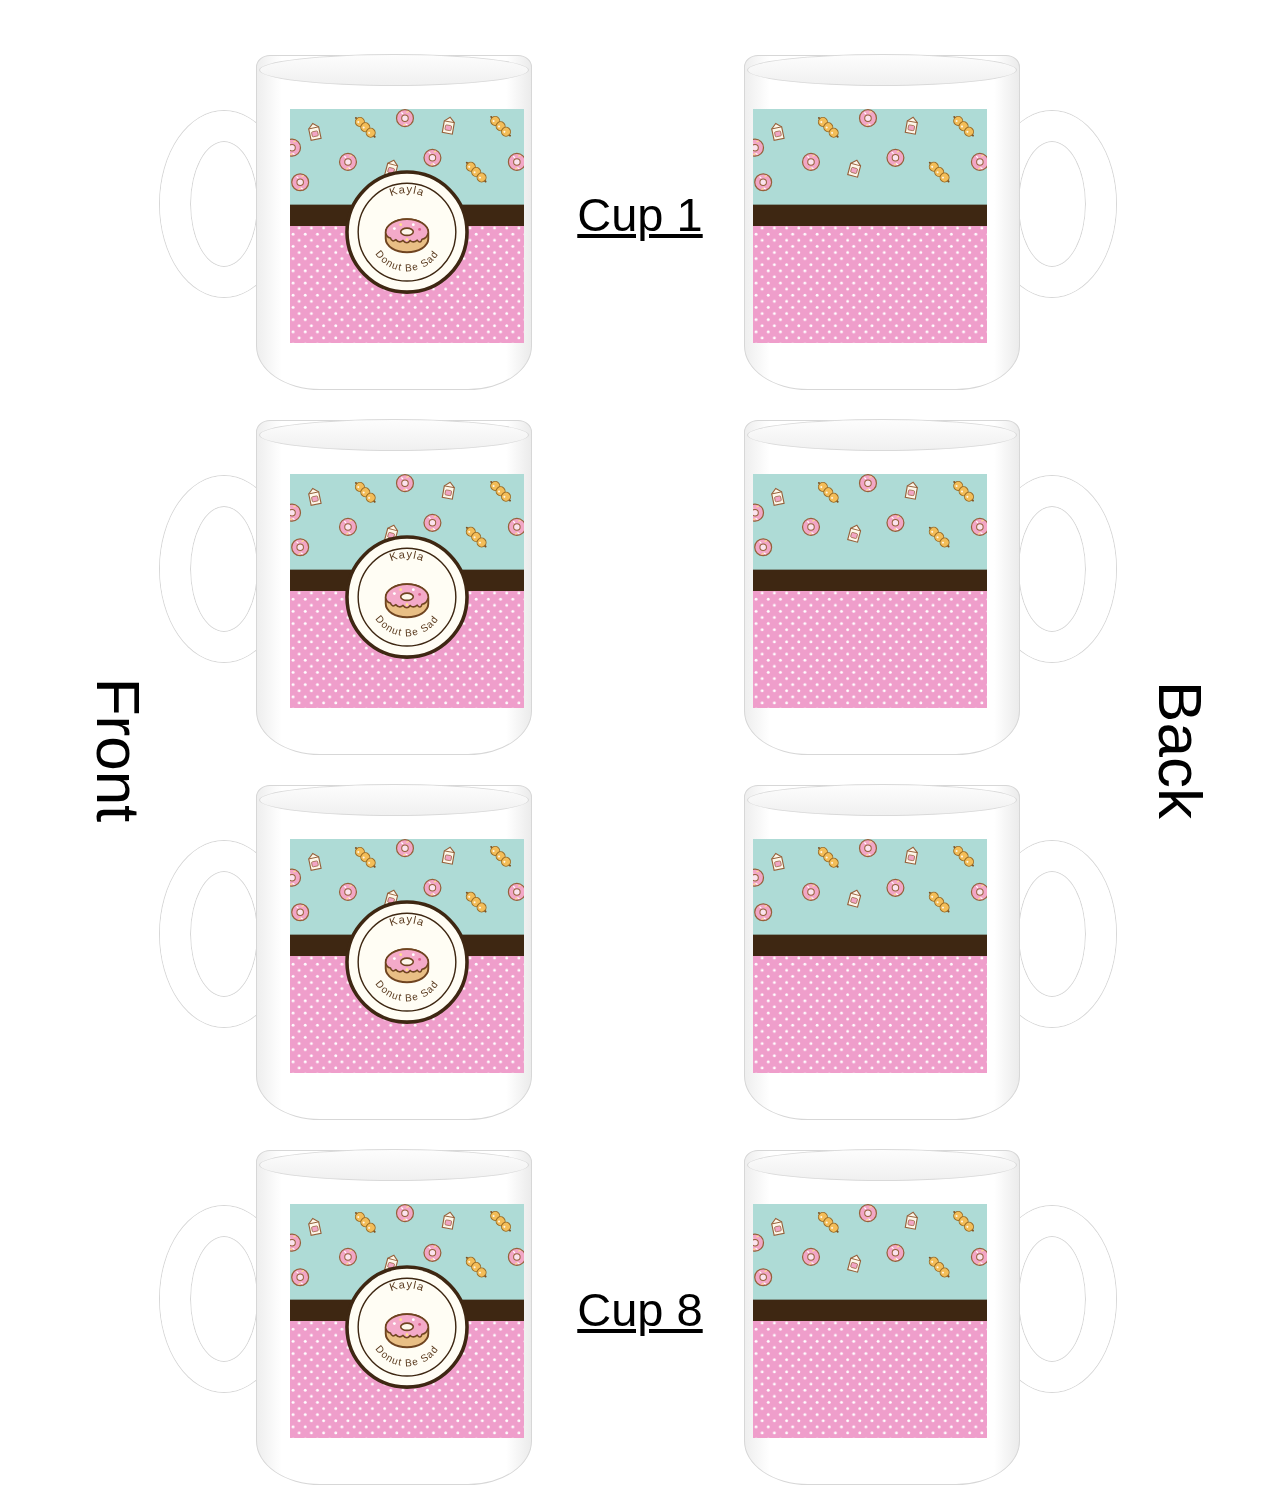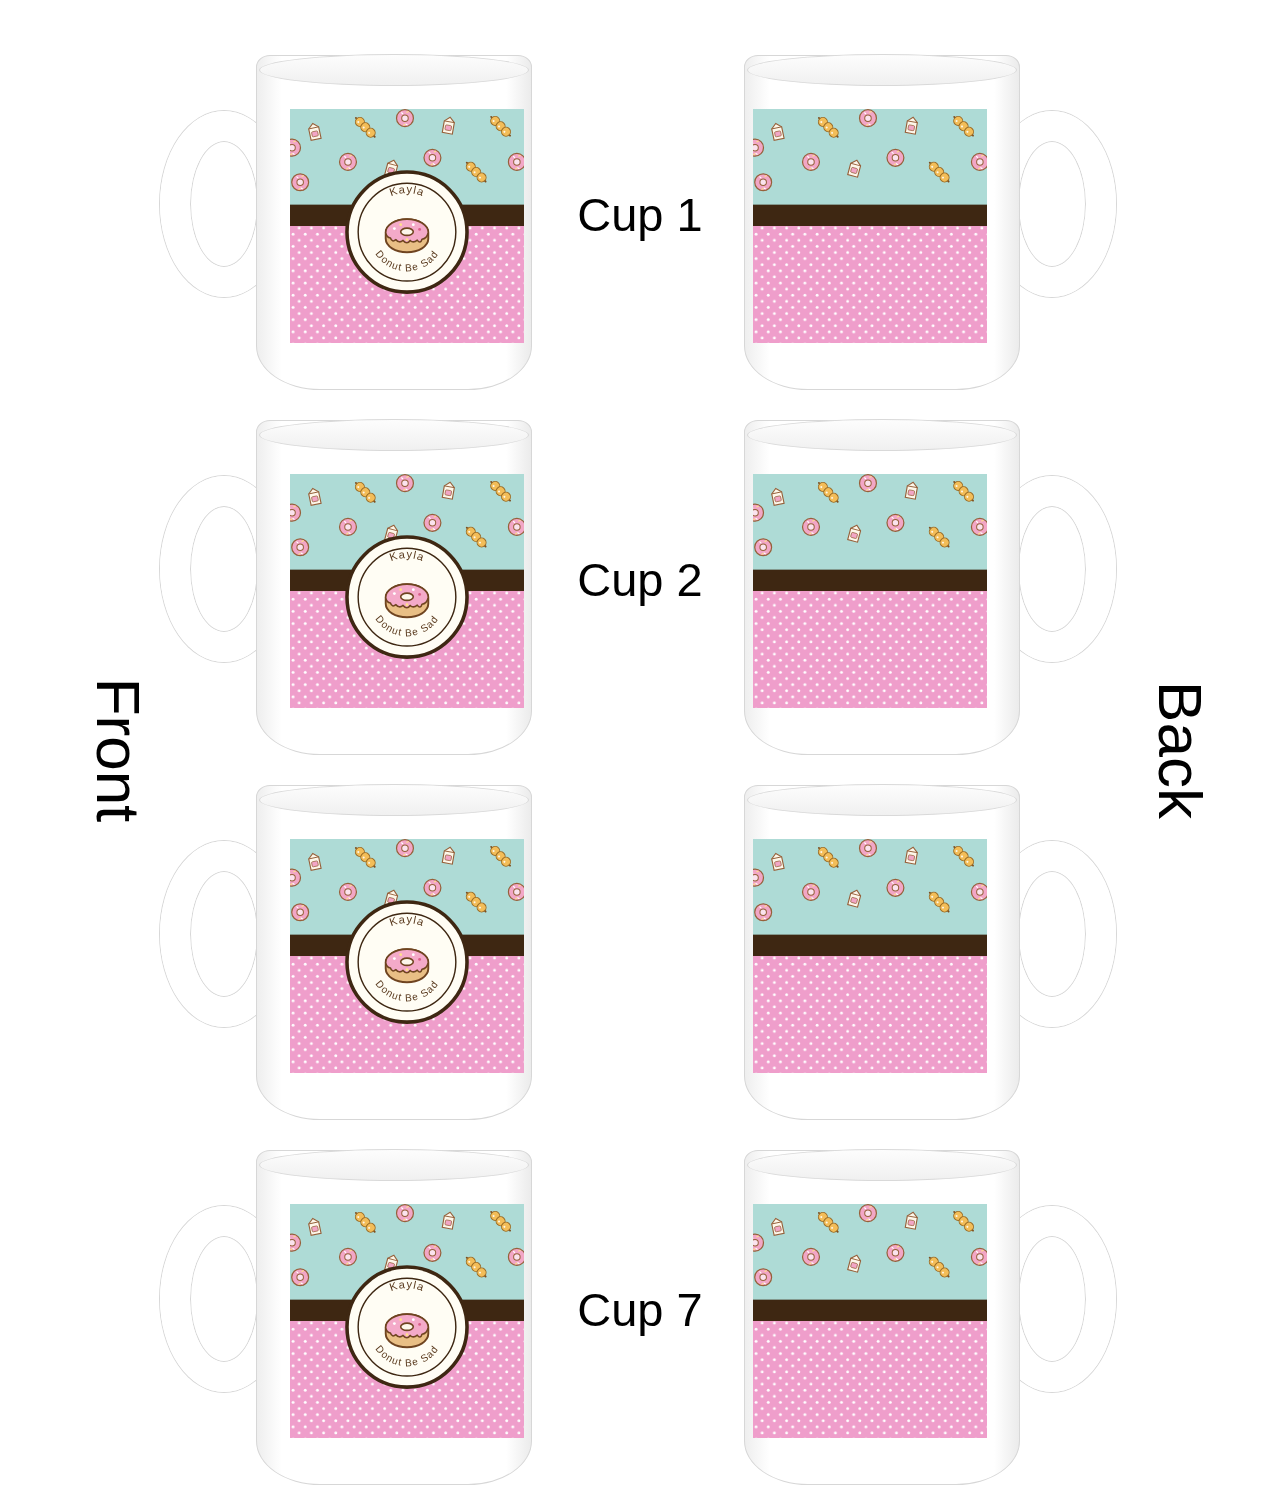--- a/index.html
+++ b/index.html
@@ -17,21 +17,21 @@
   .body{position:absolute;left:0;top:0;width:276px;height:335px;box-sizing:border-box;
         background:linear-gradient(to right,#eeeeee 0%,#ffffff 9%,#ffffff 91%,#ebebeb 100%);
         border:1px solid #d7d7d7;z-index:2;
         border-radius:14px 14px 64px 64px / 12px 12px 44px 44px;}
   .rim{position:absolute;left:2px;right:2px;top:-2px;height:30px;border:1px solid #d9d9d9;
        border-radius:50%;background:linear-gradient(#fdfdfd,#f0f0f0);}
   .design{position:absolute;top:53px;width:234px;height:234px;display:block;}
   .front .design{left:33px;}
   .back .design{left:8px;}
   .cup-label{position:absolute;left:532px;top:134px;width:216px;text-align:center;
-             font-size:47px;color:#000;line-height:1.1;}
+             font-size:47px;color:#000;line-height:1.1;text-decoration:underline;}
   .side-label{position:absolute;font-size:62px;color:#000;white-space:nowrap;
               transform:translate(-50%,-50%) rotate(90deg);}
   #front-label{left:118px;top:750px;}
   #back-label{left:1180px;top:750px;}
   .badge-text{font-family:"Liberation Sans",sans-serif;letter-spacing:1px;}
   #svg-defs{position:absolute;width:0;height:0;}
 </style>
 </head>
 <body>
 
@@ -171,21 +171,20 @@
             </text>
             <use href="#badgeDonut" transform="translate(0,2) scale(1.55)"></use>
             <text class="badge-text" font-size="10" fill="#5a3a1e">
               <textPath href="#arcBottom" startOffset="50%" text-anchor="middle">Donut Be Sad</textPath>
             </text>
           </g>
         </svg>
       </div>
     </div>
 
-    <div class="cup-label">Cup 2</div>
 
     <div class="cup back">
       <div class="handle right"></div>
       <div class="body">
         <div class="rim"></div>
         <svg class="design" viewBox="0 0 230 230">
           <rect x="0" y="0" width="230" height="96" fill="#aedbd6"></rect>
           <use href="#patternItems"></use>
           <rect x="0" y="94" width="230" height="21" fill="#3e2712"></rect>
           <rect x="0" y="115" width="230" height="115" fill="#ef9ecb"></rect>
@@ -260,21 +259,21 @@
             </text>
             <use href="#badgeDonut" transform="translate(0,2) scale(1.55)"></use>
             <text class="badge-text" font-size="10" fill="#5a3a1e">
               <textPath href="#arcBottom" startOffset="50%" text-anchor="middle">Donut Be Sad</textPath>
             </text>
           </g>
         </svg>
       </div>
     </div>
 
-    <div class="cup-label">Cup 7</div>
+    <div class="cup-label">Cup 8</div>
 
     <div class="cup back">
       <div class="handle right"></div>
       <div class="body">
         <div class="rim"></div>
         <svg class="design" viewBox="0 0 230 230">
           <rect x="0" y="0" width="230" height="96" fill="#aedbd6"></rect>
           <use href="#patternItems"></use>
           <rect x="0" y="94" width="230" height="21" fill="#3e2712"></rect>
           <rect x="0" y="115" width="230" height="115" fill="#ef9ecb"></rect>

